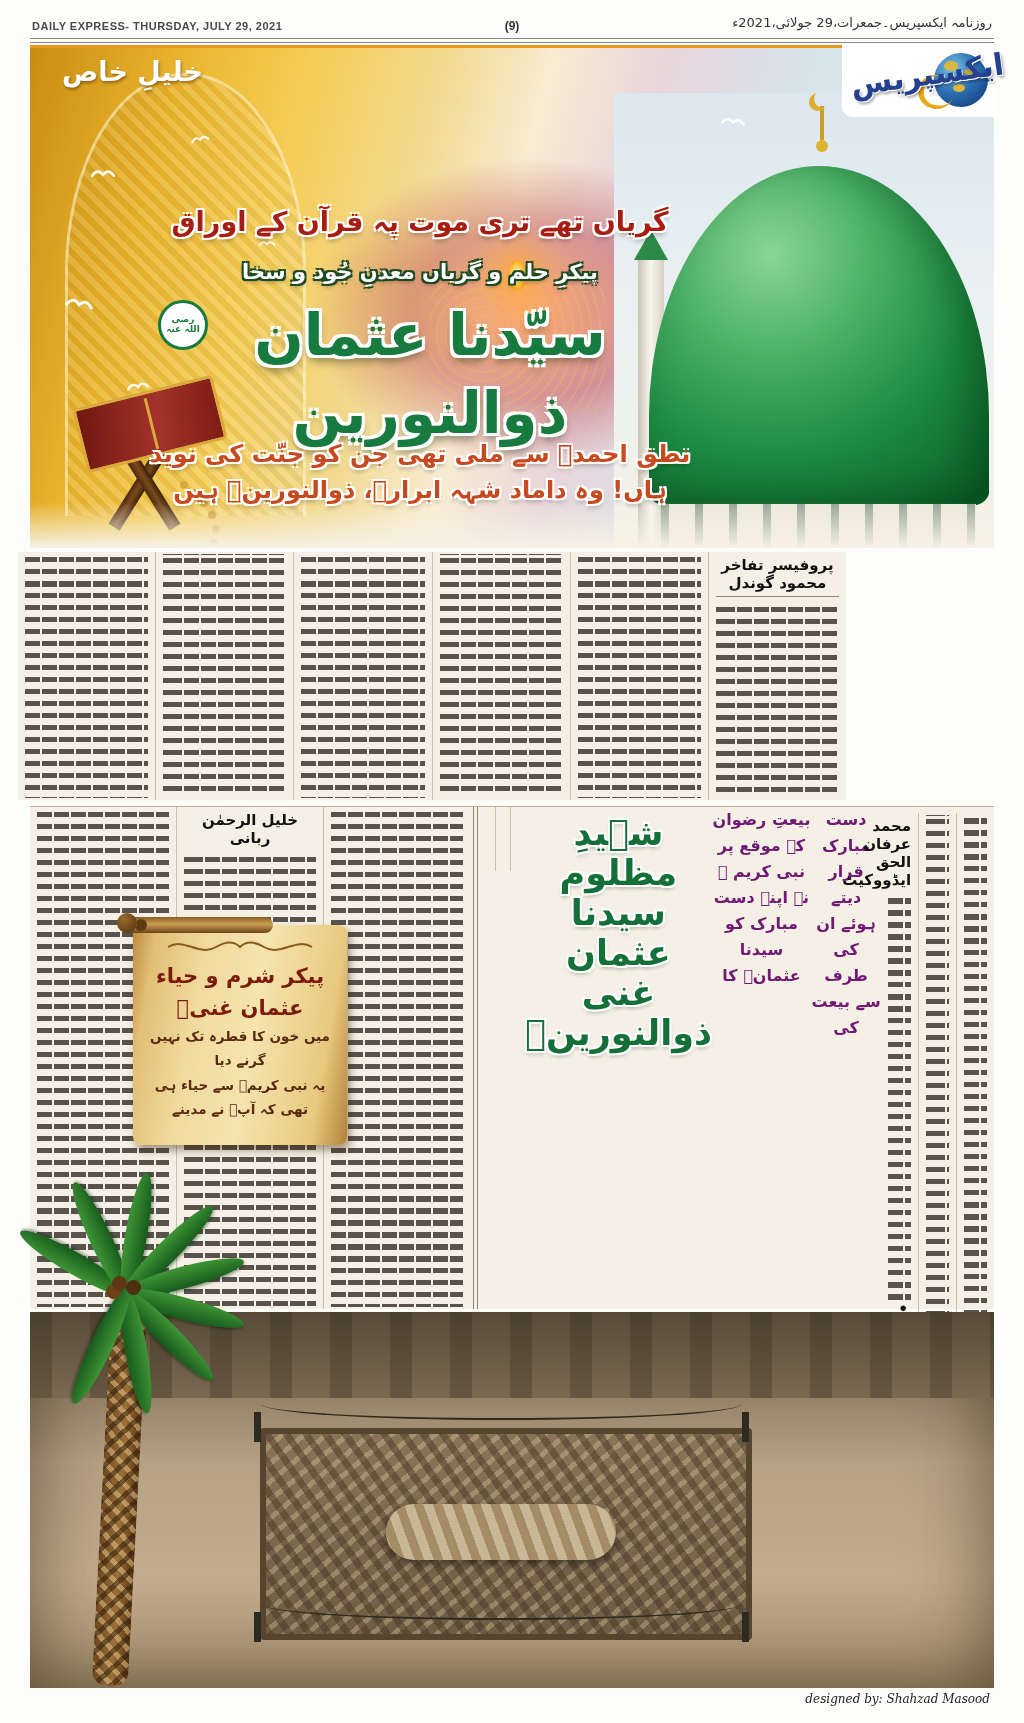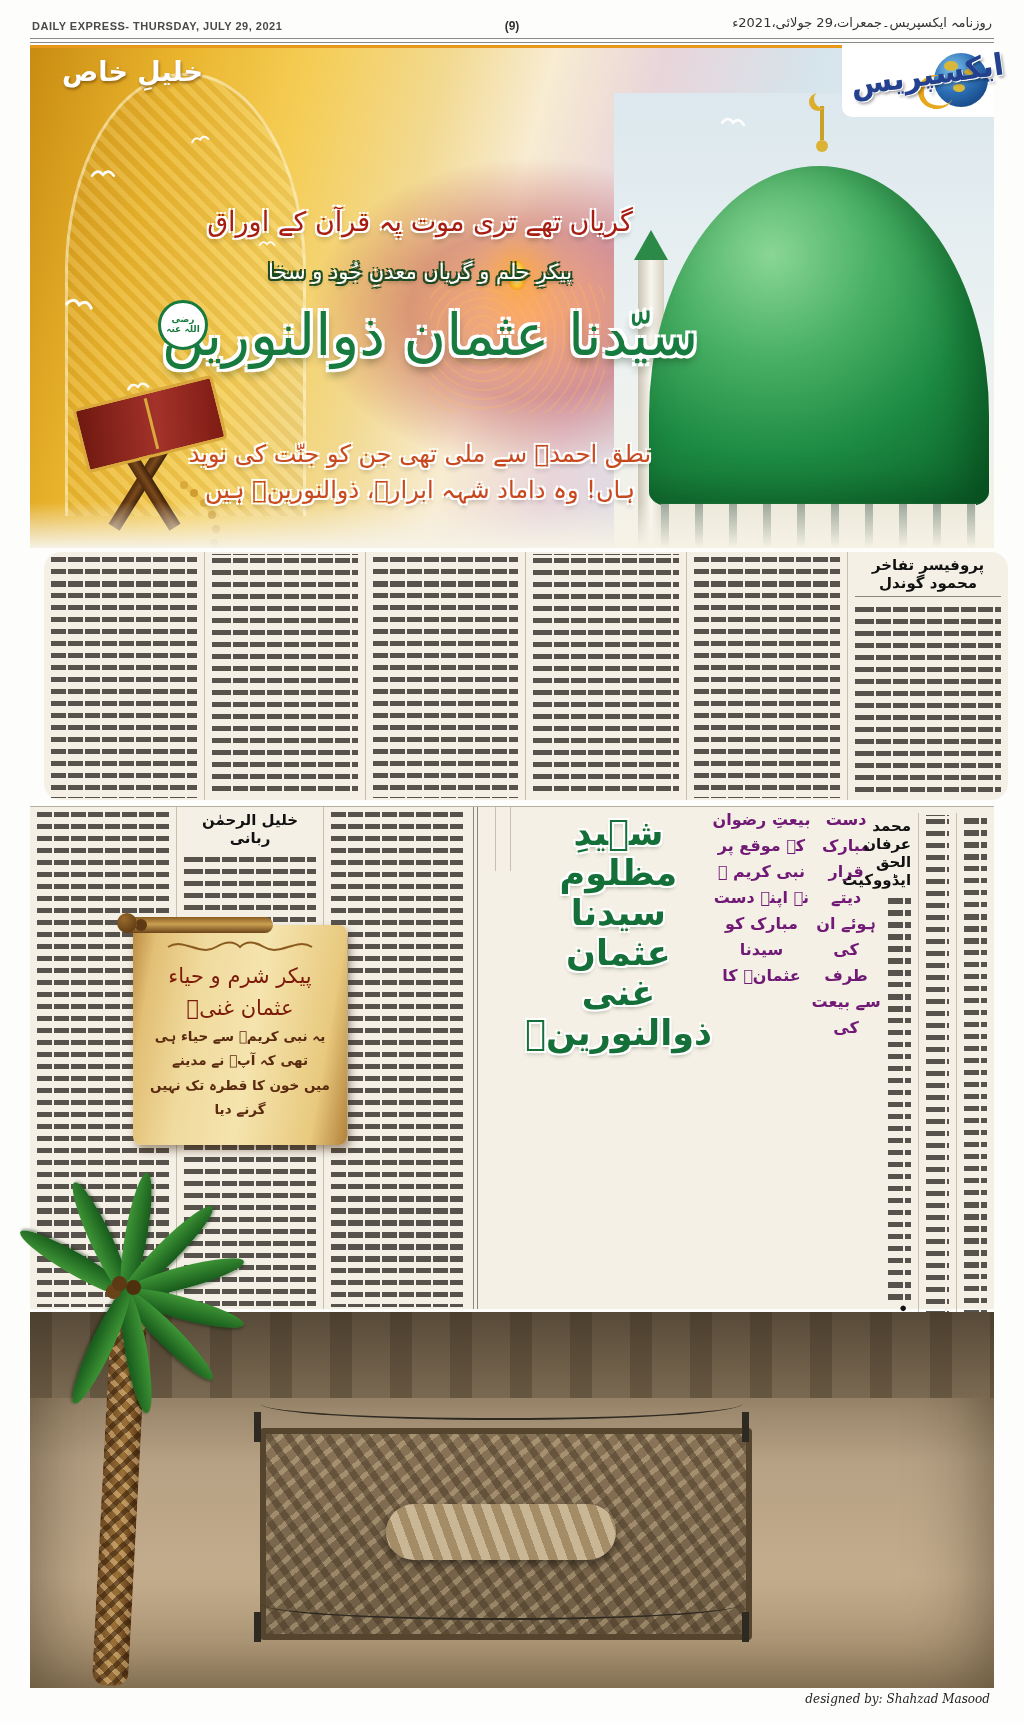--- a/index.html
+++ b/index.html
@@ -71,38 +71,38 @@
   .globe{position:absolute;right:6px;top:8px;width:54px;height:54px;border-radius:50%;
     background:radial-gradient(circle at 35% 30%,#7ec3ea,#2c6fb5 45%,#123d7a 90%);}
   .globe::after{content:"";position:absolute;left:10px;top:8px;width:14px;height:10px;border-radius:50%;
     background:#d8b83a;box-shadow:18px 6px 0 -2px #c9a830,8px 22px 0 -1px #d8b83a;}
   .globe-crescent{position:absolute;right:40px;top:30px;width:30px;height:30px;border-radius:50%;
     border-left:6px solid #e8a81c;border-bottom:4px solid #e8a81c;transform:rotate(18deg);}
   .logo-text{position:absolute;left:8px;top:12px;font-size:30px;font-weight:bold;color:#23418f;
     transform:rotate(-8deg);text-shadow:1px 1px 0 #fff,2px 3px 3px rgba(0,0,0,.35);}
 
   
-  .h-line{position:absolute;left:100px;width:580px;text-align:center;z-index:3;font-weight:normal;}
+  .h-line{position:absolute;left:100px;width:580px;text-align:center;z-index:3;font-weight:bold;}
   .v1{top:158px;font-size:27px;color:#a81d12;
       text-shadow:-2px -2px 0 #fff,2px -2px 0 #fff,-2px 2px 0 #fff,2px 2px 0 #fff,0 4px 5px rgba(0,0,0,.3);}
   .v2{top:212px;font-size:21px;color:#ffffff;
       text-shadow:-2px -2px 0 #1c4a22,2px -2px 0 #1c4a22,-2px 2px 0 #1c4a22,2px 2px 0 #1c4a22,0 3px 4px rgba(0,0,0,.35);}
   .title-main{top:248px;left:120px;width:560px;font-size:58px;line-height:1.35;color:#177a3e;
       text-shadow:-3px -3px 0 #fff,3px -3px 0 #fff,-3px 3px 0 #fff,3px 3px 0 #fff,0 6px 8px rgba(0,30,5,.45);}
   .roundel{position:absolute;left:128px;top:252px;width:50px;height:50px;border-radius:50%;background:#fff;
       border:3px solid #177a3e;z-index:4;display:flex;align-items:center;justify-content:center;
       font-size:9px;font-weight:bold;color:#177a3e;text-align:center;line-height:1.1;padding:2px;box-sizing:border-box;}
   .v3{top:392px;font-size:24px;color:#c8491e;
       text-shadow:-2px -2px 0 #fff,2px -2px 0 #fff,-2px 2px 0 #fff,2px 2px 0 #fff,0 4px 4px rgba(0,0,0,.25);}
   .v4{top:428px;font-size:24px;color:#c8491e;
       text-shadow:-2px -2px 0 #fff,2px -2px 0 #fff,-2px 2px 0 #fff,2px 2px 0 #fff,0 4px 4px rgba(0,0,0,.25);}
 
   
   .paperbg{background:#f4f0e5;}
-  #article-top{position:absolute;left:44px;top:552px;width:964px;height:248px;border-radius:17px;}
+  #article-top{position:absolute;left:18px;top:552px;width:828px;height:248px;}
   .cols{display:flex;height:100%;}
   .col{flex:1;padding:2px 7px;border-left:1px solid #c6c0ad;display:flex;flex-direction:column;min-width:0;}
   .col:first-child{border-left:none;}
   .sim{flex:1;
     background-image:
       repeating-linear-gradient(to right,rgba(244,240,229,0) 0 15px,#f4f0e5 15px 17px),
       repeating-linear-gradient(to bottom,rgba(0,0,0,0) 0 3px,rgba(48,44,38,.8) 3px 8.5px,rgba(0,0,0,0) 8.5px 12px);}
   .sim.s2{background-position:4px 0,0 1px;}
   .byline{font-size:15px;font-weight:bold;color:#111;text-align:center;margin:2px 0 6px;}
   .byline.underlined{border-bottom:1px solid #8a8678;padding-bottom:4px;}
@@ -121,21 +121,21 @@
 
   
   #scroll{position:absolute;left:103px;top:118px;width:214px;height:220px;z-index:5;
     background:linear-gradient(100deg,#b98a40 0%,#e2bf75 10%,#f0da9d 30%,#f5e4ae 55%,#e8c97e 85%,#b3813a 100%);
     border-radius:8px;box-shadow:3px 5px 9px rgba(60,30,0,.45);padding:14px 12px 10px;box-sizing:border-box;}
   .scroll-roll{position:absolute;left:-10px;top:-8px;width:150px;height:16px;border-radius:8px;
     background:linear-gradient(180deg,#8a5c22,#caa052 45%,#6b4319);}
   .scroll-knob{position:absolute;left:-16px;top:-12px;width:20px;height:20px;border-radius:50%;
     background:radial-gradient(circle at 35% 30%,#9a6a2c,#4e2f0e);box-shadow:14px 2px 0 -4px #5e3a14;}
   .scroll-ornament{display:block;margin:0 auto 6px;}
-  .scroll-title{font-size:21px;font-weight:normal;color:#7c1a0a;text-align:center;line-height:1.5;}
+  .scroll-title{font-size:21px;font-weight:bold;color:#7c1a0a;text-align:center;line-height:1.5;}
   .scroll-line{font-size:13.5px;font-weight:bold;color:#5a2a10;text-align:center;line-height:1.8;}
 
   
   #photo{position:absolute;left:30px;top:1312px;width:964px;height:376px;overflow:hidden;
     background:linear-gradient(180deg,#6e614e 0%,#8d7a60 18%,#b7a184 40%,#c3ac8c 70%,#a8916f 100%);
     box-shadow:inset 0 0 80px rgba(30,20,5,.55);}
   .photo-wall{position:absolute;left:0;top:0;width:100%;height:86px;
     background:repeating-linear-gradient(to right,rgba(40,30,15,.25) 0 22px,rgba(0,0,0,0) 22px 60px),
                linear-gradient(180deg,#574a38,#7b6a52);}
   .grave{position:absolute;left:230px;top:116px;width:480px;height:200px;
@@ -275,22 +275,22 @@
           </div>
       </div>
 
       <div id="scroll">
         <div class="scroll-roll"></div>
         <div class="scroll-knob"></div>
         <svg class="scroll-ornament" width="160" height="16" viewBox="0 0 160 16">
           <path d="M8 8 C24 -2 40 18 56 8 C66 2 74 2 80 8 C86 2 94 2 104 8 C120 18 136 -2 152 8" fill="none" stroke="#8a5a1e" stroke-width="2"></path>
         </svg>
         <div class="scroll-title urdu">پیکر شرم و حیاء عثمان غنیؓ</div>
+        <div class="scroll-line urdu">میں خون کا قطرہ تک نہیں گرنے دیا</div>
         <div class="scroll-line urdu">یہ نبی کریمؐ سے حیاء ہی تھی کہ آپؓ نے مدینے</div>
-        <div class="scroll-line urdu">میں خون کا قطرہ تک نہیں گرنے دیا</div>
       </div>
     </div>
 
     <div class="v-divider"></div>
 
     <div id="right-block">
       <div class="top-strip cols">
         <div class="col">
             <div class="sim"></div>
           </div>

